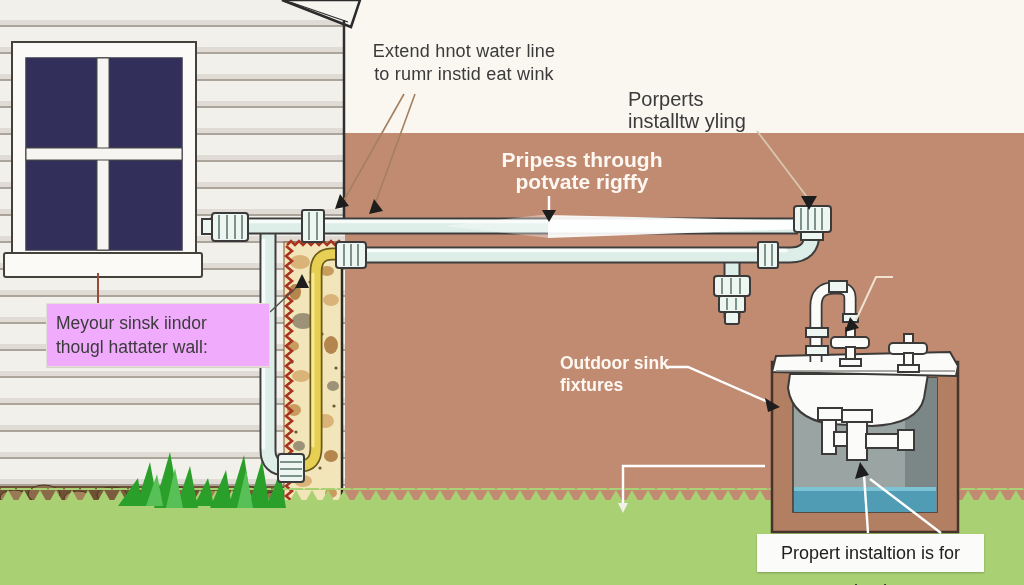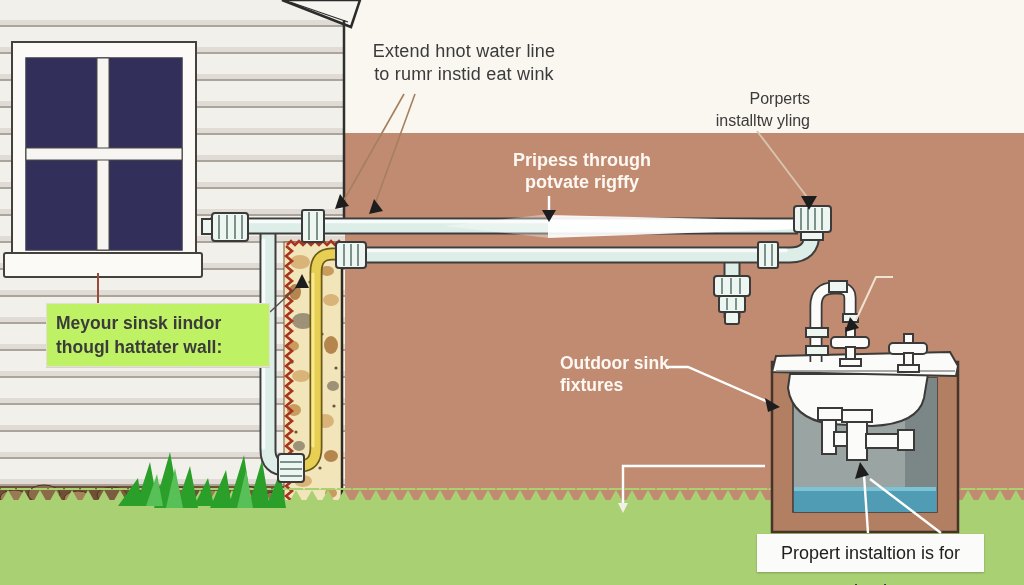--- a/index.html
+++ b/index.html
@@ -4,27 +4,27 @@
 <style>
   html,body{margin:0;padding:0;background:#777;}
   .scene{position:relative;width:1024px;height:585px;overflow:hidden;
          font-family:"Liberation Sans",sans-serif;background:#faf7f1;}
   .scene svg{position:absolute;left:0;top:0;}
   .lbl{position:absolute;white-space:pre-line;pointer-events:none;}
   .lbl-dark{color:var(--c-label_dark,#3b3b3b);}
   .lbl-light{color:var(--c-label_light,#fdf8f2);}
   #lb-extend{left:366px;top:40px;width:196px;text-align:center;
              font-size:18px;line-height:23px;font-weight:500;letter-spacing:.2px;}
-  #lb-porperts{left:628px;top:88px;width:182px;text-align:right;
-             font-size:16px;line-height:22px;font-weight:500;}
+  #lb-porperts{left:628px;top:88px;width:182px;text-align:left;
+             font-size:20px;line-height:22px;font-weight:500;}
   #lb-pripess{left:492px;top:149px;width:180px;text-align:center;
-             font-size:18px;line-height:22px;font-weight:600;}
+             font-size:21px;line-height:22px;font-weight:600;}
   #lb-meyour{left:46px;top:303px;width:204px;padding:7px 9px;
-             background:#bef264;border:1px solid #e3dfd6;box-shadow:0 1px 0 #d8d3c9;
-             font-size:17.5px;line-height:24px;font-weight:700;text-align:left;}
+             background:#f0abfc;border:1px solid #e3dfd6;box-shadow:0 1px 0 #d8d3c9;
+             font-size:17.5px;line-height:24px;font-weight:400;text-align:left;}
   #lb-outdoor{left:560px;top:352px;width:134px;
              font-size:17.5px;line-height:22px;font-weight:600;}
   #lb-fpt{left:901px;top:262px;width:116px;text-align:left;
              font-size:17.5px;line-height:22px;font-weight:600;}
   #lb-propert{left:757px;top:534px;width:227px;height:38px;background:#fbfbfa;
              box-shadow:0 1px 2px rgba(0,0,0,.25);
              font-size:18px;line-height:38px;font-weight:500;text-align:center;color:#20201e;}
   
   .f-sky{fill:var(--c-sky,#faf7f1);}
   .f-wall{fill:var(--c-wall,#c18b72);}

